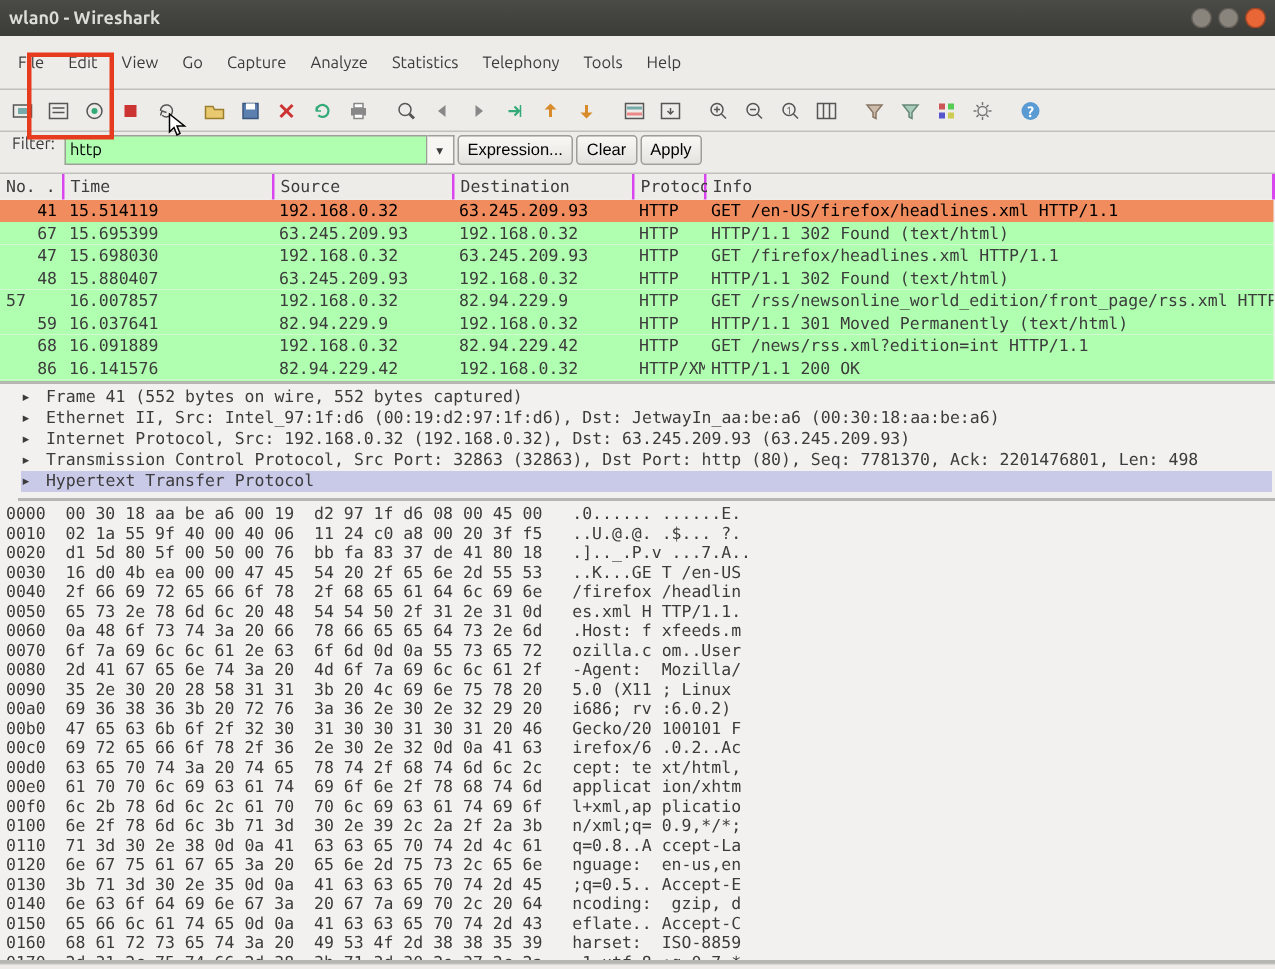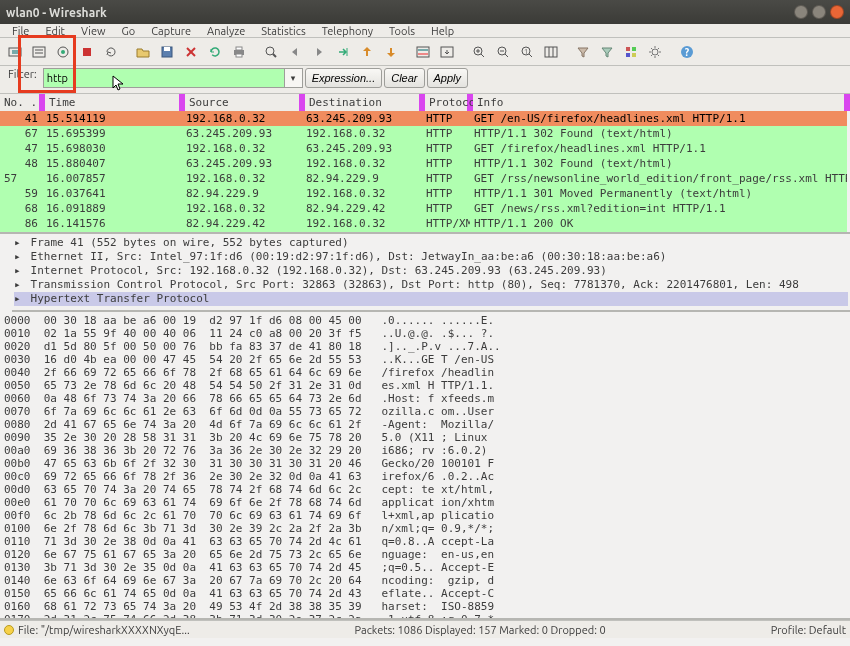--- a/index.html
+++ b/index.html
@@ -1,36 +1,36 @@
 <!DOCTYPE html>
 <html><head>
 <meta charset="utf-8">
 <style>
 * { margin:0; padding:0; box-sizing:border-box; }
 body { font-family:"Ubuntu","Liberation Sans",sans-serif; font-size:11px; background:#f2f1f0; width:850px; height:646px; overflow:hidden; color:#3c3c3c; }
 .titlebar { background:linear-gradient(#4a4a46,#3b3b37); height:24px; display:flex; align-items:center; padding:0 6px; color:#dcdcd8; font-weight:bold; font-size:12px; }
 .titlebar .dot { width:14px; height:14px; border-radius:50%; margin-left:4px; display:inline-block; border:1px solid rgba(0,0,0,.3); }
-.menubar { background:#eeece8; height:14px; display:flex; align-items:center; padding:0 4px; border-bottom:1px solid #c0c0bc; }
+.menubar { background:#eeece8; height:36px; display:flex; align-items:center; padding:0 4px; border-bottom:1px solid #c0c0bc; }
 .menubar span { padding:2px 8px; cursor:default; }
 .toolbar { background:#eeece8; height:28px; display:flex; align-items:center; padding:2px 4px; gap:2px; border-bottom:1px solid #c0c0bc; }
 .tb-btn { width:22px; height:22px; display:flex; align-items:center; justify-content:center; border:1px solid transparent; border-radius:2px; }
 .tb-sep { width:6px; }
 .filterbar { background:#eeece8; height:28px; display:flex; padding:2px 4px; border-bottom:1px solid #c0c0bc; gap:2px; position:relative; }
 .filterbar label { padding:0 4px; }
 .filterbar .in-wrap { flex:0 0 260px; display:flex; }
 .filterbar input { flex:1; height:20px; background:#b0ffb0; border:1px solid #9e9e9a; padding:1px 3px; font-size:11px; font-family:inherit; }
 .filterbar .drop { width:18px; height:20px; border:1px solid #9e9e9a; border-left:none; background:#f7f6f3; text-align:center; font-size:9px; line-height:18px; }
-.fbtn { height:20px; padding:0 6px; border:1px solid #9e9e9a; border-radius:3px; background:linear-gradient(#f9f8f5,#e4e3df); font-size:11px;font-style:italic; }
+.fbtn { height:20px; padding:0 6px; border:1px solid #9e9e9a; border-radius:3px; background:linear-gradient(#f9f8f5,#e4e3df); font-size:11px; }
 .redbox { position:absolute; left:18px; top:35px; width:58px; height:58px; border:3px solid #e63b1f; z-index:50; pointer-events:none; }
 .cursor { position:absolute; left:112px; top:75px; z-index:51; pointer-events:none; }
 .panes { display:flex; flex-direction:column; height:calc(646px - 24px - 22px - 28px - 28px - 18px); }
 .pane { overflow:auto; border-bottom:2px solid #b6b6b2; position:relative; }
 .pane::-webkit-scrollbar{width:14px;height:14px}
 table.pkt { width:100%; border-collapse:collapse; font-family:"DejaVu Sans Mono","Liberation Mono",monospace; font-size:11px; table-layout:fixed; }
-table.pkt th { background:#eeece8; text-align:left; font-weight:normal; padding:2px 4px; border-right:6px solid #d946ef; position:sticky; top:0; white-space:nowrap;margin-left:39px; }
+table.pkt th { background:#eeece8; text-align:left; font-weight:normal; padding:2px 4px; border-right:2px solid #d946ef; position:sticky; top:0; white-space:nowrap;margin-left:39px; }
 table.pkt td { padding:1px 4px; white-space:nowrap; overflow:hidden; }
 tr.sel { background:#f08c5e !important; color:#000;margin-left:16px; }
 tr.grn { background:#b0ffb0; }
 .details { font-family:"DejaVu Sans Mono","Liberation Mono",monospace; font-size:11px; padding:2px;margin-left:12px; }
 .details .row { white-space:pre; line-height:14px; }
 .details .tri { display:inline-block; width:10px; }
 .details .highlight { background:#c9c9e8; display:block; }
 .hex { font-family:"DejaVu Sans Mono","Liberation Mono",monospace; font-size:11px; white-space:pre; padding:2px 4px; line-height:13px; }
 .statusbar { height:18px; background:#eeece8; border-top:1px solid #c0c0bc; display:flex; align-items:center; font-size:11px; padding:0 4px; }
 .statusbar .led { width:10px; height:10px; border-radius:50%; background:#f7d148; border:1px solid #b89b20; margin-right:4px; }

